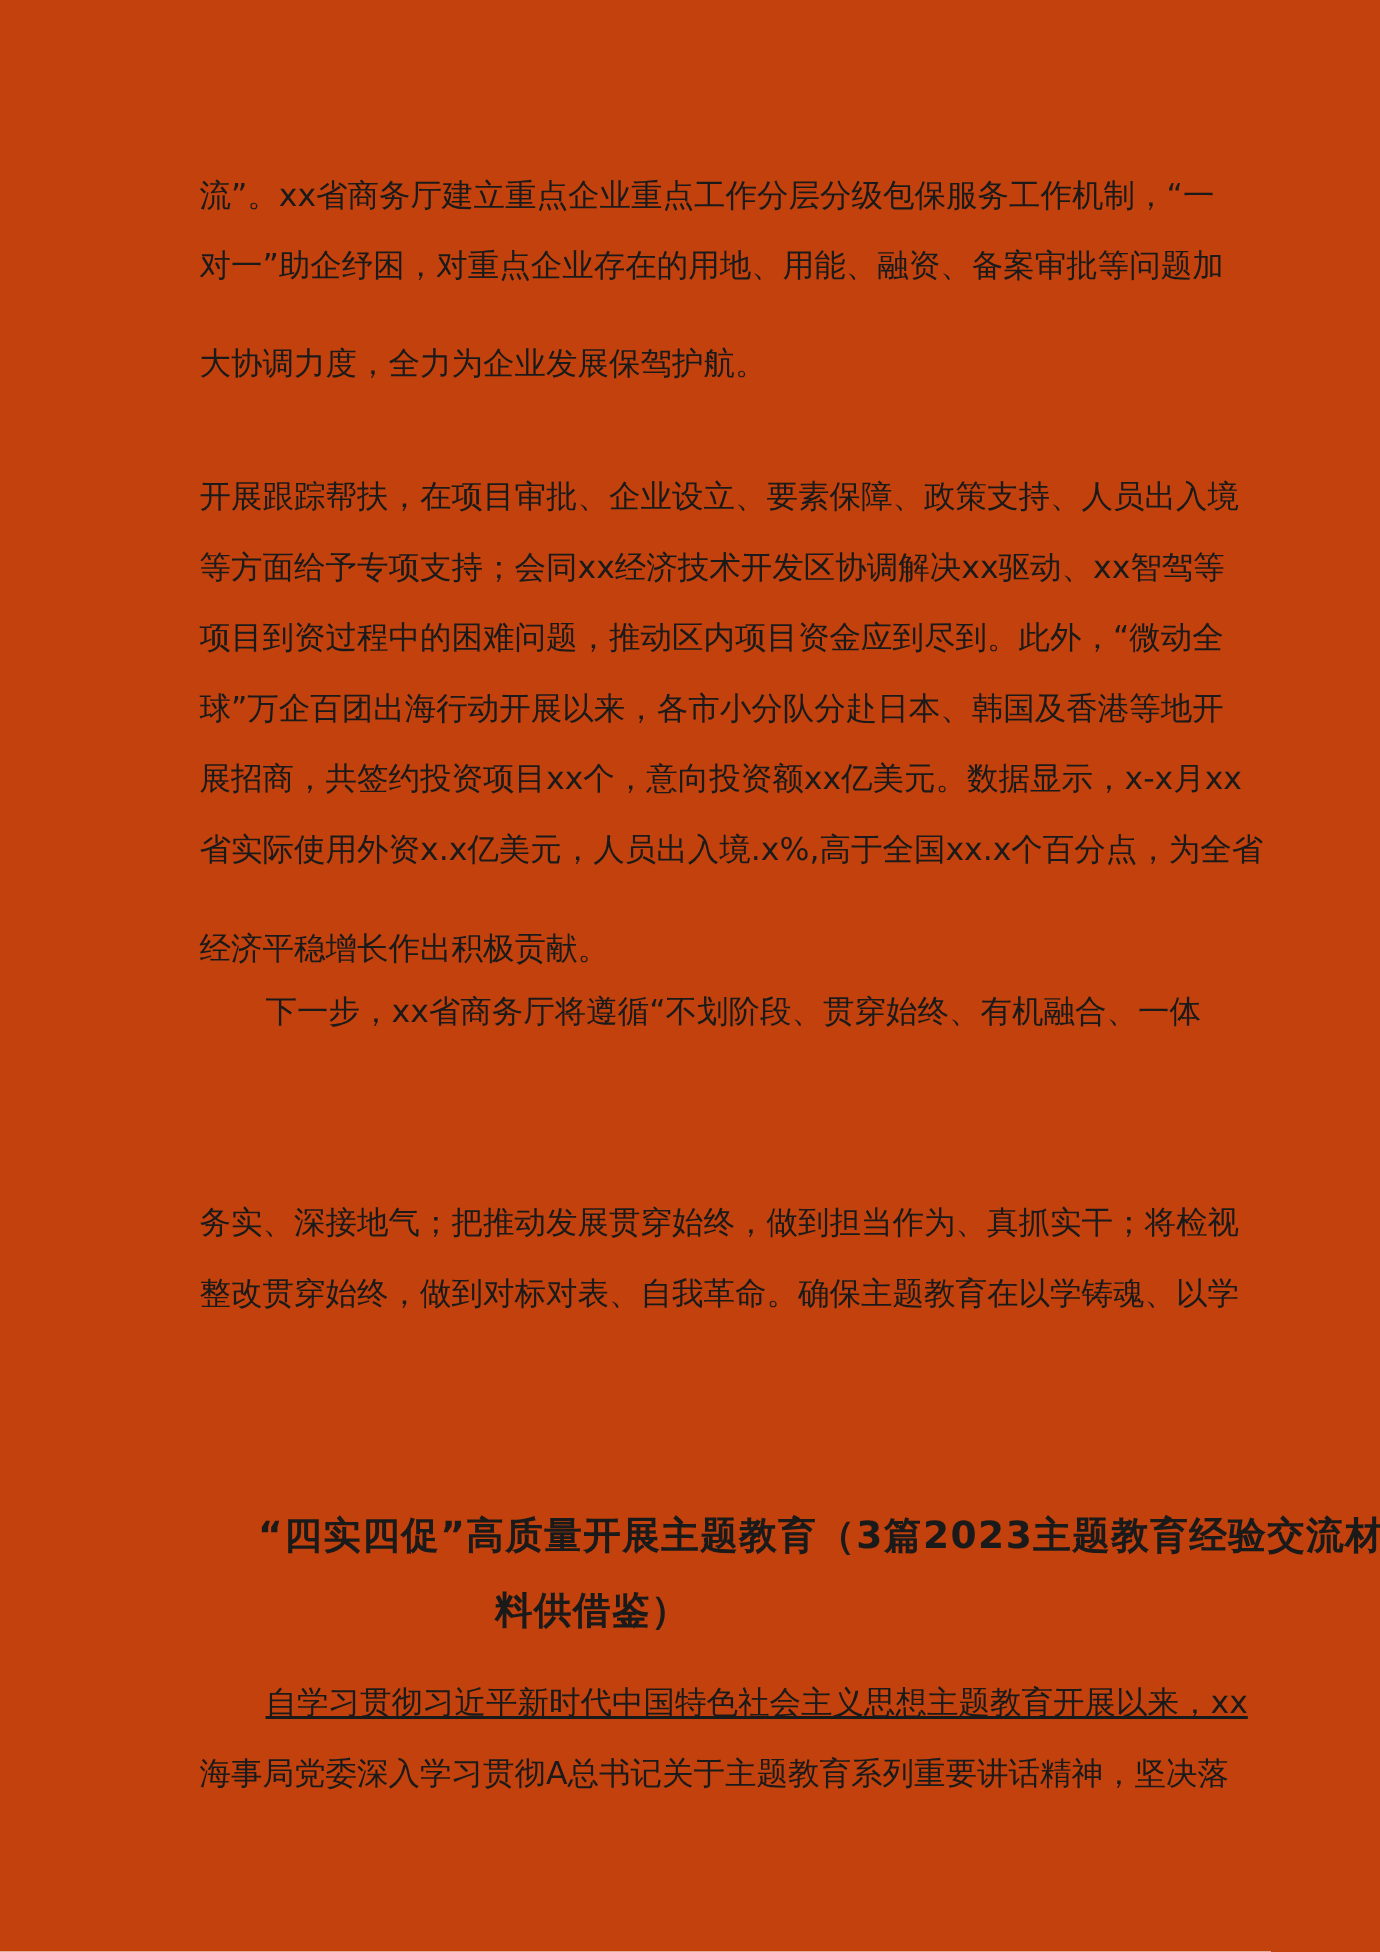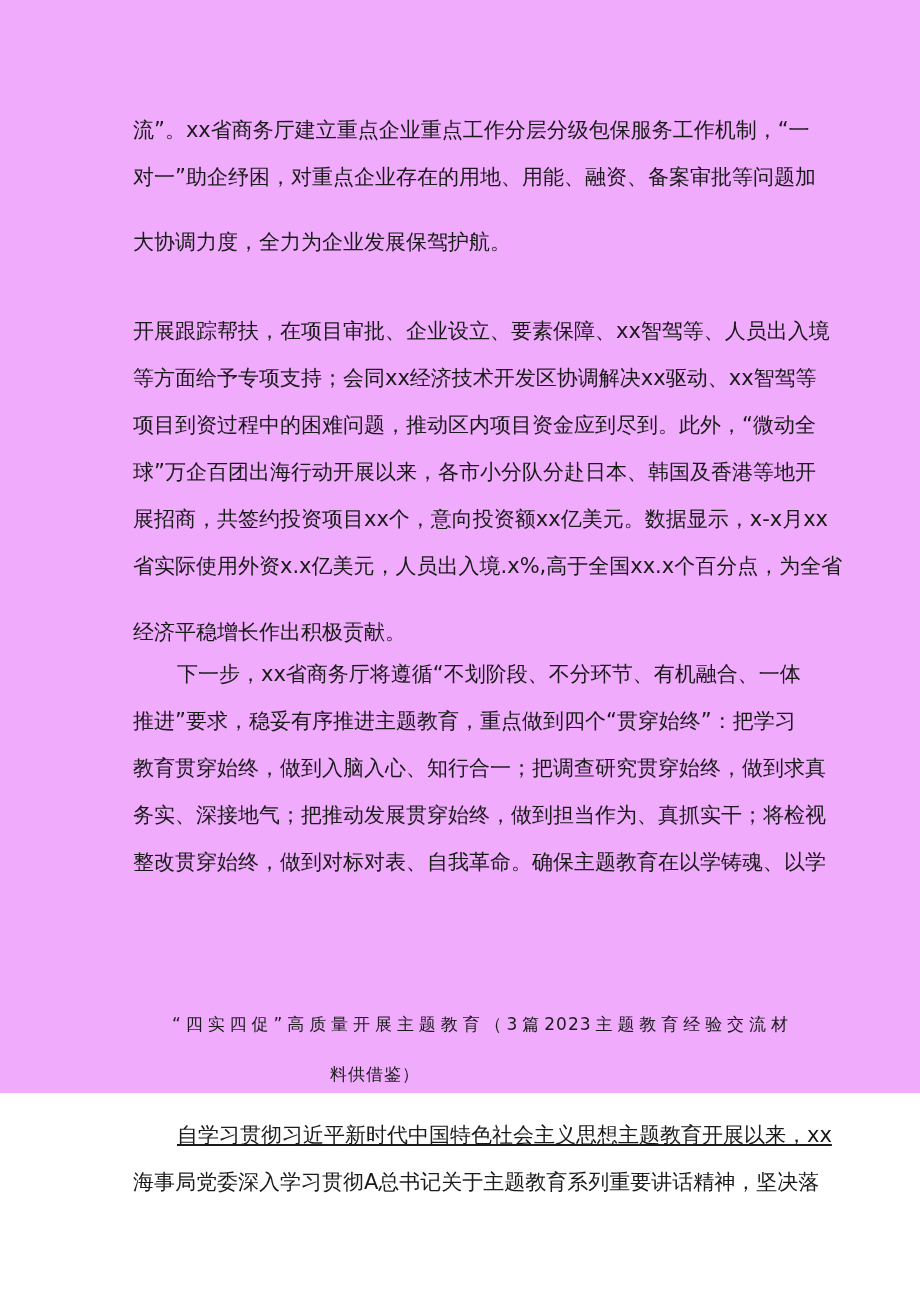--- a/index.html
+++ b/index.html
@@ -13,22 +13,22 @@
       position: relative;
       overflow: hidden;
       font-family: "DejaVu Sans", "Liberation Sans", sans-serif;
       color: #1a1a1a;
     }
     .page {
       position: absolute;
       left: 0;
       top: 0;
       width: 920px;
-      height: 1093px;
-      background: #f0abfc;
+      height: 1301px;
+      background: #c2410c;
     }
     .line {
       position: absolute;
       left: 133px;
       width: 656px;
       font-size: 21px;
       line-height: 28px;
       white-space: nowrap;
       text-align: justify;
       text-align-last: justify;
@@ -37,55 +37,54 @@
     .line.last {
       text-align-last: left;
       margin-top: 19px;
     }
     .line.indent {
       left: 177px;
       width: 612px;
     }
     .title-line {
       position: absolute;
-      font-size: 17px;
+      font-size: 25px;
       line-height: 28px;
       white-space: nowrap;
       letter-spacing: 1px;
+      font-weight: bold;
     }
     .title-line.t1 {
       left: 172px;
       width: 617px;
       text-align: justify;
       text-align-last: justify;
     }
     .title-line.t2 {
       left: 330px;
     }
   </style>
 </head>
 <body>
 
 <div class="page">
 
   <div class="line" style="top:116px;">流”。xx省商务厅建立重点企业重点工作分层分级包保服务工作机制，“一</div>
   <div class="line" style="top:163px;">对一”助企纾困，对重点企业存在的用地、用能、融资、备案审批等问题加</div>
   <div class="line last" style="top:209px;">大协调力度，全力为企业发展保驾护航。</div>
 
-  <div class="line" style="top:317px;">开展跟踪帮扶，在项目审批、企业设立、要素保障、xx智驾等、人员出入境</div>
+  <div class="line" style="top:317px;">开展跟踪帮扶，在项目审批、企业设立、要素保障、政策支持、人员出入境</div>
   <div class="line" style="top:364px;">等方面给予专项支持；会同xx经济技术开发区协调解决xx驱动、xx智驾等</div>
   <div class="line" style="top:458px;">球”万企百团出海行动开展以来，各市小分队分赴日本、韩国及香港等地开</div>
   <div class="line" style="top:411px;">项目到资过程中的困难问题，推动区内项目资金应到尽到。此外，“微动全</div>
   <div class="line" style="top:505px;">展招商，共签约投资项目xx个，意向投资额xx亿美元。数据显示，x-x月xx</div>
   <div class="line" style="top:552px;">省实际使用外资x.x亿美元，人员出入境.x%,高于全国xx.x个百分点，为全省</div>
   <div class="line last" style="top:599px;">经济平稳增长作出积极贡献。</div>
 
-  <div class="line indent" style="top:660px;">下一步，xx省商务厅将遵循“不划阶段、不分环节、有机融合、一体</div>
-  <div class="line" style="top:707px;">推进”要求，稳妥有序推进主题教育，重点做到四个“贯穿始终”：把学习</div>
-  <div class="line" style="top:754px;">教育贯穿始终，做到入脑入心、知行合一；把调查研究贯穿始终，做到求真</div>
+  <div class="line indent" style="top:660px;">下一步，xx省商务厅将遵循“不划阶段、贯穿始终、有机融合、一体</div>
   <div class="line" style="top:801px;">务实、深接地气；把推动发展贯穿始终，做到担当作为、真抓实干；将检视</div>
   <div class="line" style="top:848px;">整改贯穿始终，做到对标对表、自我革命。确保主题教育在以学铸魂、以学</div>
 
   <div class="title-line t1" style="top:1010px;">“四实四促”高质量开展主题教育（3篇2023主题教育经验交流材</div>
   <div class="title-line t2" style="top:1060px;">料供借鉴）</div>
 
   <div class="line indent" style="top:1121px;text-decoration:underline;">自学习贯彻习近平新时代中国特色社会主义思想主题教育开展以来，xx</div>
   <div class="line" style="top:1168px;">海事局党委深入学习贯彻A总书记关于主题教育系列重要讲话精神，坚决落</div>
 
 </div>

